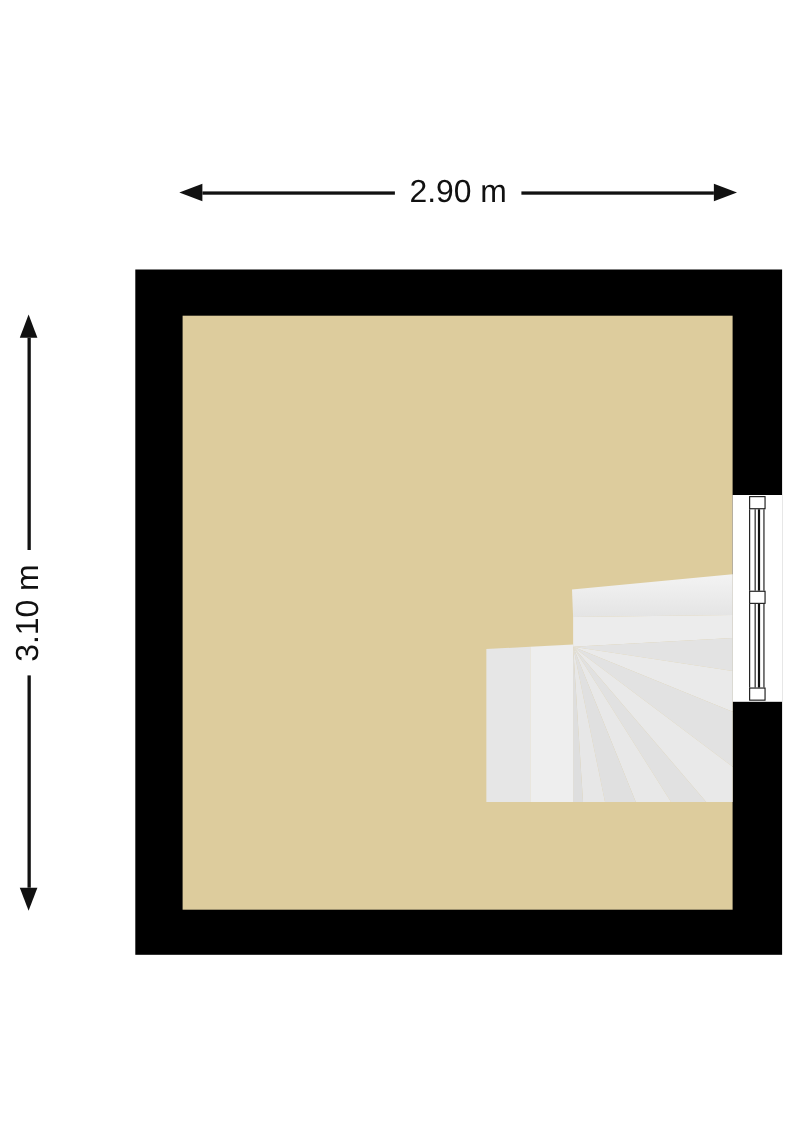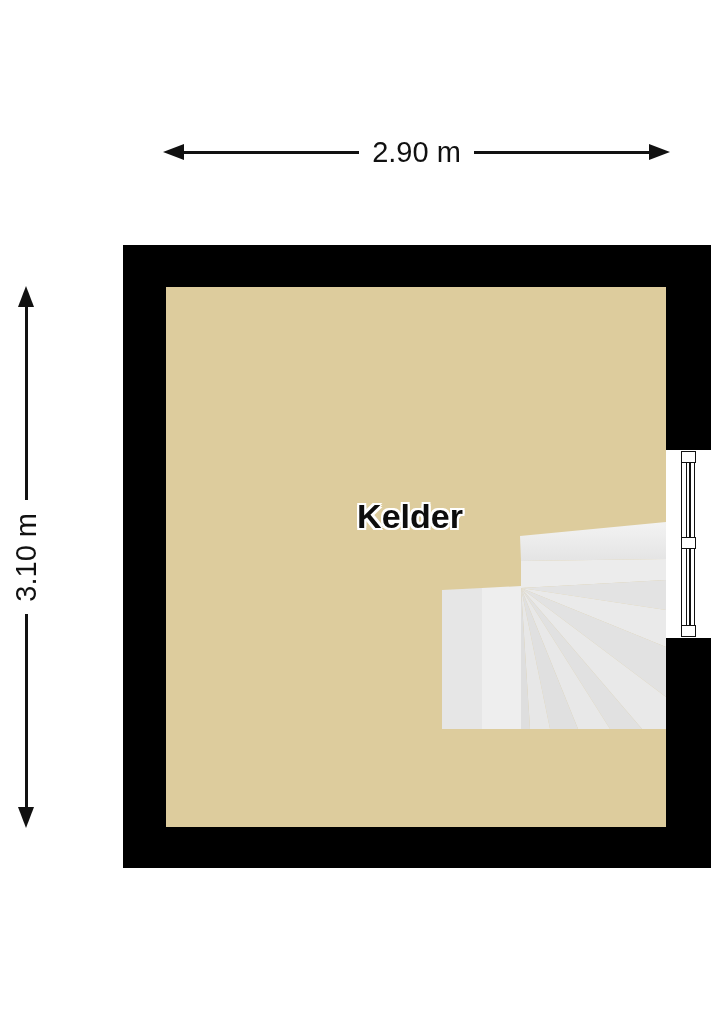--- a/index.html
+++ b/index.html
@@ -7,21 +7,21 @@
     width:724px;height:1024px;
     background:#ffffff;
     font-family:"Liberation Sans", sans-serif;
     position:relative;
     overflow:hidden;
   }
   .stage{position:absolute;left:0;top:0;width:724px;height:1024px;}
 
   
   .dim-h{
-    position:absolute;left:163px;top:137px;width:507px;height:30px;
+    position:absolute;left:163px;top:160px;width:507px;height:30px;
     display:flex;align-items:center;
   }
   .dim-v{
     position:absolute;left:11px;top:286px;width:30px;height:542px;
     display:flex;flex-direction:column;align-items:center;
   }
   .dline{flex:1;height:3px;background:#111;}
   .dline-v{flex:1;width:3px;background:#111;}
   .dim-label{
     padding:0 13px;font-size:29px;color:#111;line-height:30px;white-space:nowrap;
@@ -116,15 +116,14 @@
   <div class="window-opening">
     <div class="win-frame">
       <i class="glass g1"></i>
       <i class="glass g2"></i>
       <b class="sash top"></b>
       <b class="sash mid"></b>
       <b class="sash bot"></b>
     </div>
   </div>
 
-  <div class="room-label">Kelder</div>
 
 </div>
 
 </body></html>

